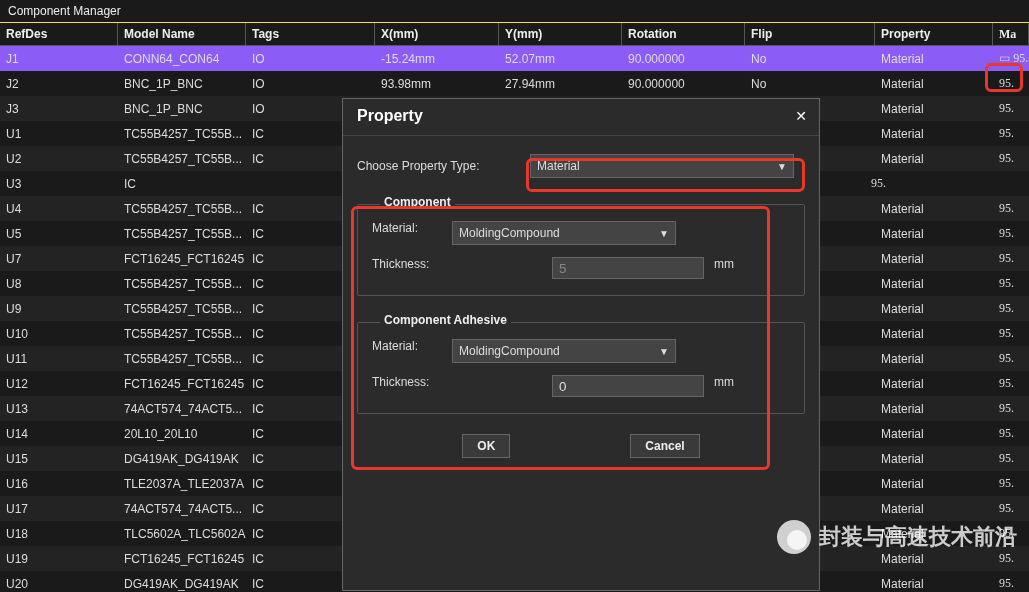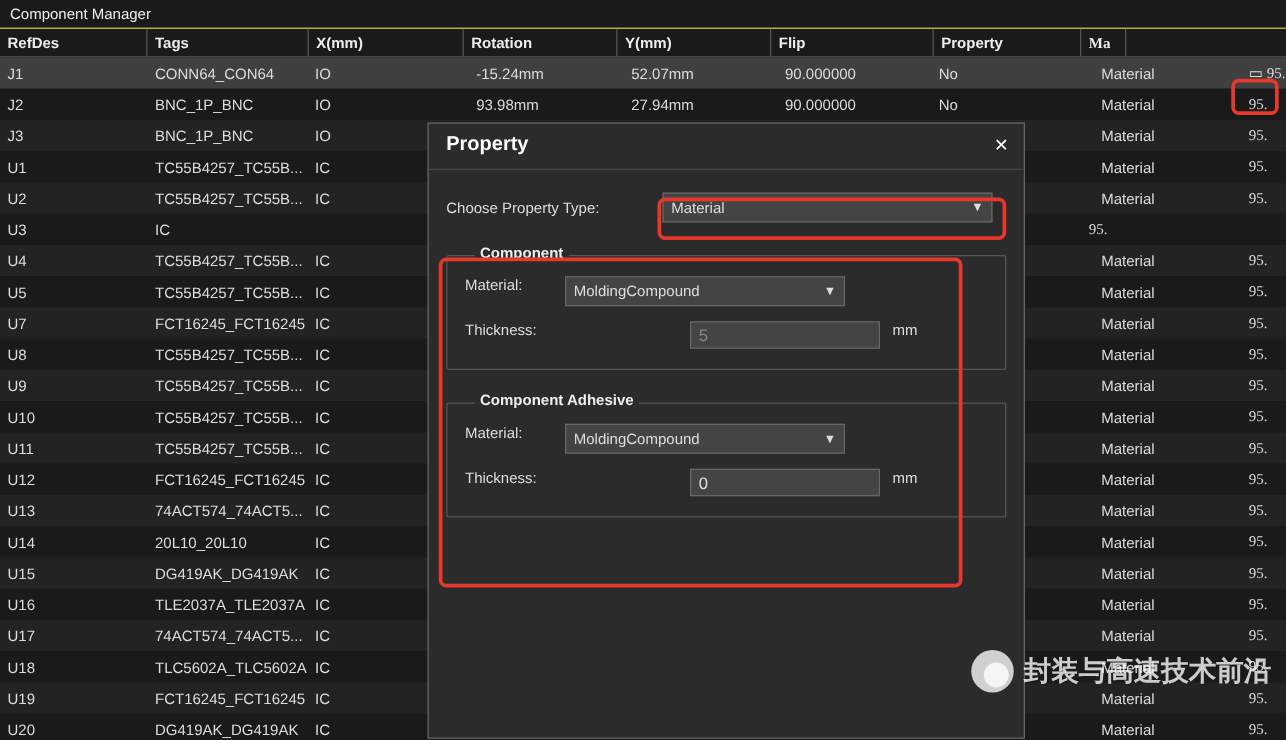--- a/index.html
+++ b/index.html
@@ -45,21 +45,21 @@
 .data-rows {
   overflow-y: auto;
 }
 .data-row {
   display: flex;
   height: 25px;
   align-items: center;
 }
 .data-row:nth-child(odd) { background: #232323; }
 .data-row:nth-child(even) { background: #1a1a1a; }
-.data-row.selected { background: #404040; }
+.data-row.selected { background: #8b5cf6; }
 .data-cell {
   padding: 4px 6px;
   overflow: hidden;
   white-space: nowrap;
   color: #ddd;
 }
 .col-refdes { width: 118px; }
 .col-model { width: 128px; }
 .col-tags { width: 129px; }
 .col-x { width: 124px; }
@@ -236,24 +236,25 @@
 .wm-text { font-size: 22px; font-weight: 700; }
 </style>
 </head>
 <body>
 
 <div class="panel-title">Component Manager</div>
 
 <div class="table-container">
   <div class="header-row">
     <div class="header-cell col-refdes">RefDes</div>
+    <div class="header-cell col-model">Model Name</div>
     <div class="header-cell col-tags">Tags</div>
     <div class="header-cell col-x">X(mm)</div>
+    <div class="header-cell col-y">Y(mm)</div>
     <div class="header-cell col-rot">Rotation</div>
-    <div class="header-cell col-y">Y(mm)</div>
     <div class="header-cell col-flip">Flip</div>
     <div class="header-cell col-prop">Property</div>
     <div class="header-cell col-ma">Ma</div>
   </div>
   <div class="data-rows" id="data-rows">
       <div class="data-row selected">
         <div class="data-cell col-refdes">J1</div>
         <div class="data-cell col-model">CONN64_CON64</div>
         <div class="data-cell col-tags">IO</div>
         <div class="data-cell col-x">-15.24mm</div>
@@ -537,20 +538,24 @@
           <span class="sel-arrow">▼</span>
         </div>
       </div>
       <div class="form-row">
         <label>Thickness:</label>
         <input class="thickness-input active" value="0" style="">
         <span class="unit">mm</span>
       </div>
     </div>
 
+    <div class="dialog-buttons">
+      <button class="btn">OK</button>
+      <button class="btn">Cancel</button>
+    </div>
   </div>
 </div>
 
 <div class="hl-edit hl-choose"></div>
 <div class="hl-edit hl-fieldsets"></div>
 
 <div class="wm">
   <div class="wm-icon"></div>
   <div class="wm-text">封装与高速技术前沿</div>
 </div>

